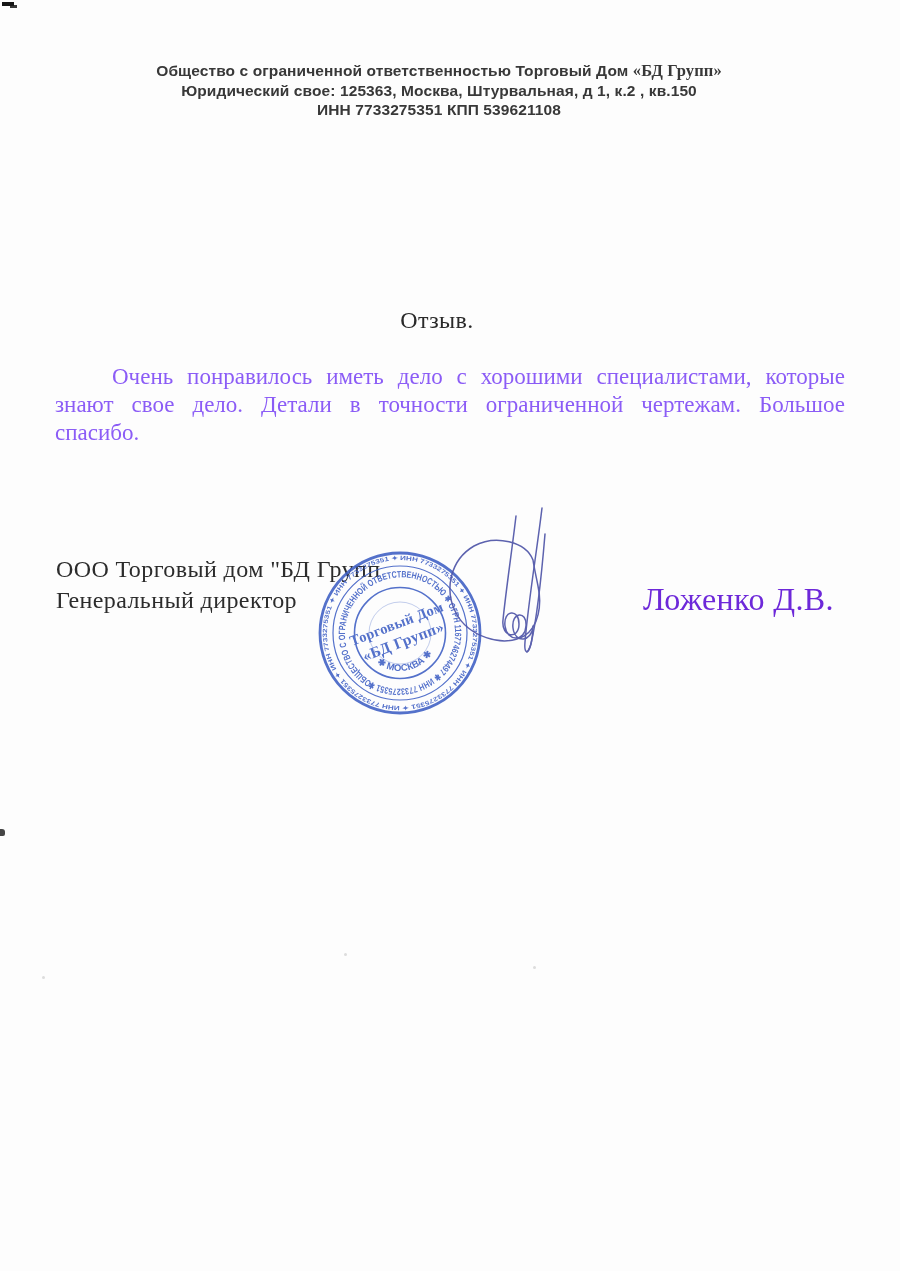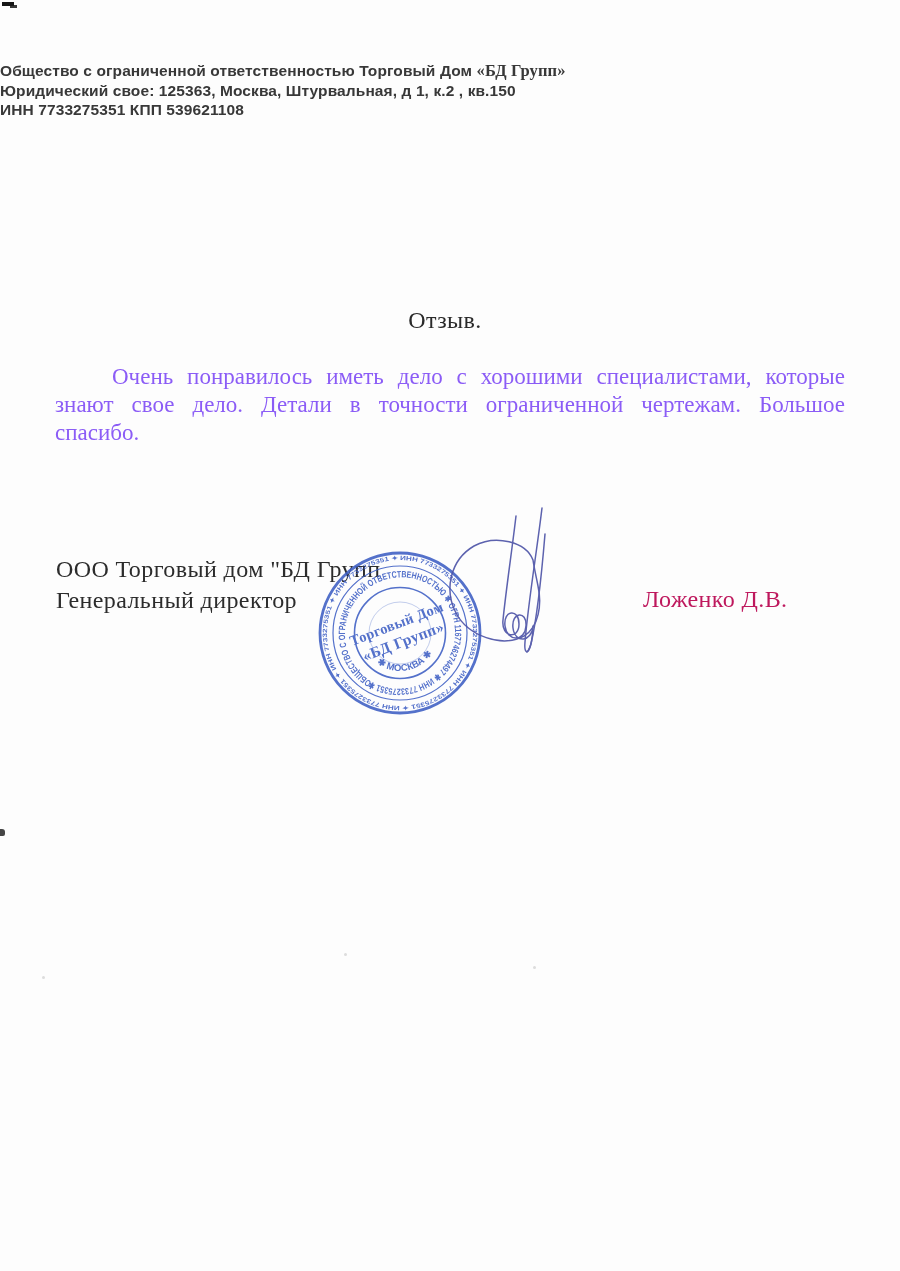--- a/index.html
+++ b/index.html
@@ -8,56 +8,55 @@
     width:900px;height:1271px;
     margin:0 auto;
     background:#fdfdfd;
     overflow:hidden;
     font-family:"Liberation Serif", serif;
     color:#1e1e1e;
   }
   
   .header{
     position:absolute;top:61px;left:0;width:878px;
-    text-align:left;
+    text-align:center;
     font-family:"Liberation Sans", sans-serif;
     font-weight:bold;
     font-size:15.5px;line-height:19.5px;
     color:#383838;
     letter-spacing:.1px;
   }
   .header .brand{font-family:"Liberation Serif", serif;font-size:16.5px;}
   
   .doc-title{
     position:absolute;top:305px;left:0;width:874px;
     text-align:center;
     font-size:24px;line-height:30px;
     color:#2a2a2a;
     letter-spacing:.4px;
-    padding-left:8px;
   }
   
   .body-text{
     position:absolute;top:363px;left:55px;width:790px;
     font-size:23px;line-height:28px;
     color:#8b5cf6;
   }
   .body-text .jline{text-align:justify;text-align-last:justify;}
   .body-text .first{text-indent:57px;}
   
   .sig-block{
     position:absolute;top:554px;left:56px;
     font-size:24px;line-height:30.5px;
     color:#2c2c2c;
     letter-spacing:.4px;
   }
   .signatory{
     position:absolute;top:584px;left:643px;
-    font-size:24px;line-height:30px;
-    color:#be185d;
+    font-size:32px;line-height:30px;
+    color:#6d28d9;
     letter-spacing:.4px;
   }
   .stamp-svg{position:absolute;left:316px;top:549px;width:168px;height:168px;}
   .sign-svg{position:absolute;left:438px;top:492px;width:190px;height:190px;}
   
   .artifact{position:absolute;background:#161616;}
   .a1{left:2px;top:2px;width:12px;height:4px;}
   .a2{left:10px;top:5px;width:7px;height:3px;opacity:.85;}
   .a3{left:0;top:829px;width:5px;height:7px;opacity:.8;border-radius:0 3px 2px 0;}
   .speck{position:absolute;width:3px;height:3px;background:#cfcfcf;border-radius:50%;opacity:.7;}

